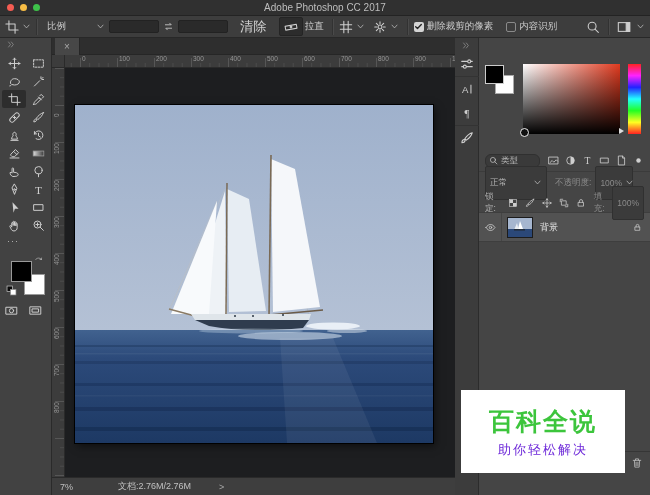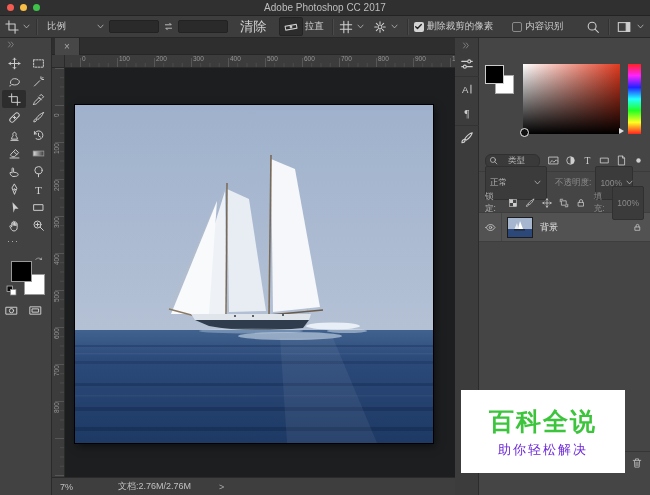--- a/index.html
+++ b/index.html
@@ -95,21 +95,21 @@
   .cp-grad{position:absolute;left:44px;top:8px;width:97px;height:70px;
      background:linear-gradient(to top,#000,rgba(0,0,0,0) ),linear-gradient(to right,#fff,#e03a1f);}
   .cp-dot{position:absolute;left:-3px;bottom:-3px;width:7px;height:7px;border:1px solid #eee;border-radius:50%;background:#111;}
   .cp-arrow{position:absolute;left:140px;top:72px;width:0;height:0;border-top:3px solid transparent;border-bottom:3px solid transparent;border-left:5px solid #ddd;}
   .cp-hue{position:absolute;left:149px;top:8px;width:13px;height:70px;
      background:linear-gradient(to bottom,#ff2222,#ff22ff,#2222ff,#22ffff,#22ff22,#ffff22,#ff2222);}
 
   .layerspanel{position:absolute;left:0;top:112px;right:0;bottom:22px;background:#454545;}
   .lp-row{display:flex;align-items:center;gap:4px;padding:0 6px;font-size:8.5px;color:#b5b5b5;}
   .lp-filter{height:21px;border-bottom:1px solid #3b3b3b;}
-  .lp-search{display:flex;align-items:center;gap:10px;background:#3a3a3a;border:1px solid #303030;border-radius:6px;height:14px;padding:0 3px;width:56px;box-sizing:border-box;}
+  .lp-search{display:flex;align-items:center;gap:3px;background:#3a3a3a;border:1px solid #303030;border-radius:6px;height:14px;padding:0 3px;width:56px;box-sizing:border-box;}
   .lp-filter-icons{display:flex;gap:6px;margin-left:4px;align-items:center;}
   .lp-blend{height:21px;}
   .well{background:#3b3b3b;border:1px solid #303030;border-radius:2px;height:14px;display:flex;align-items:center;padding:16px 4px;gap:3px;box-sizing:border-box;}
   .well.dis,.dis{color:#8a8a8a;}
   .lp-lock{height:19px;}
   .lp-lock .icon{width:10px;height:10px;}
   .layerrow{height:28px;display:flex;align-items:center;background:#525252;border-top:1px solid #3e3e3e;border-bottom:1px solid #3e3e3e;}
   .eyecell{width:22px;height:28px;display:flex;align-items:center;justify-content:center;border-right:1px solid #454545;}
   .thumb{width:24px;height:19px;margin-left:6px;outline:1px solid #1c1c1c;background:#9db0cb;}
   .thumb svg{display:block;width:100%;height:100%;}
@@ -208,21 +208,21 @@
     <div class="ob-group">
       <span class="chk on">
           <span class="icon xs">
             <svg viewBox="0 0 16 16" fill="none" stroke="#222" stroke-width="2.4" stroke-linecap="round" stroke-linejoin="round">
               <path d="M3 8.5l3.2 3L13 4.5"></path>
             </svg>
           </span>
         </span>
       <span>删除裁剪的像素</span>
     </div>
-    <div class="ob-group" style="margin-left:19px">
+    <div class="ob-group" style="margin-left:13px">
       <span class="chk off"></span>
       <span>内容识别</span>
     </div>
     <div class="spacer"></div>
     <span class="icon">
         <svg viewBox="0 0 16 16" fill="none" stroke="currentColor" stroke-width="1.2" stroke-linecap="round" stroke-linejoin="round">
           <circle cx="7" cy="7" r="4.5"></circle>
           <path d="M10.3 10.3l3.8 3.8"></path>
         </svg>
       </span>

